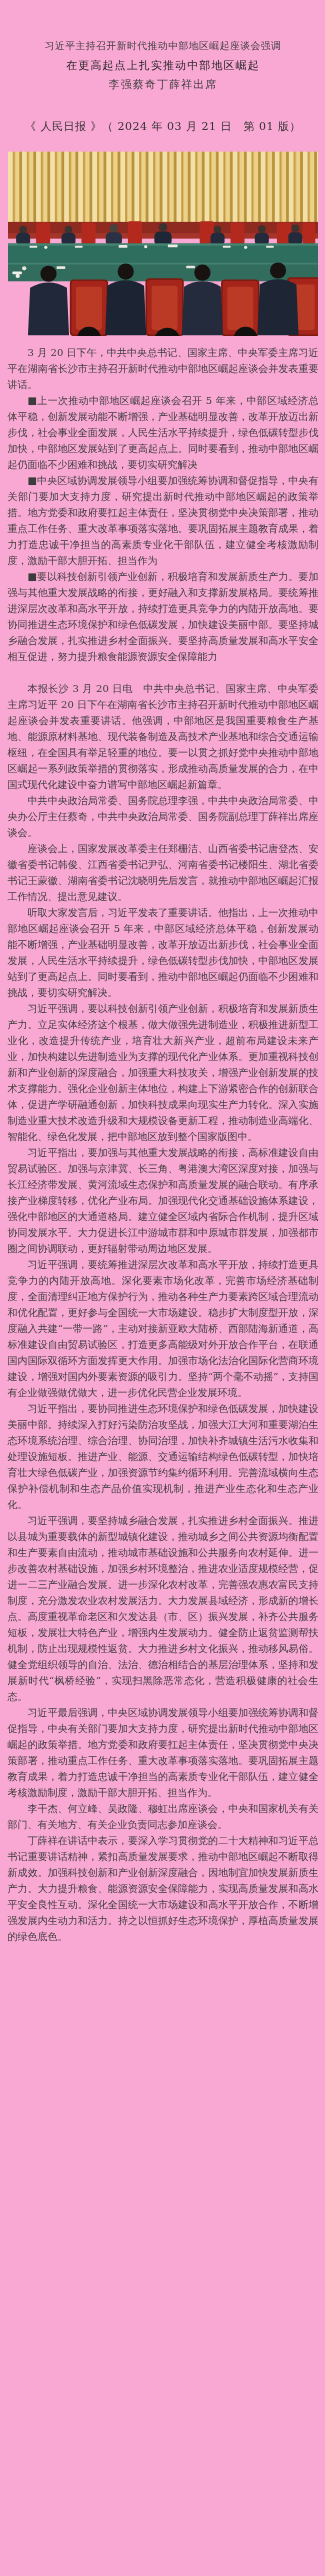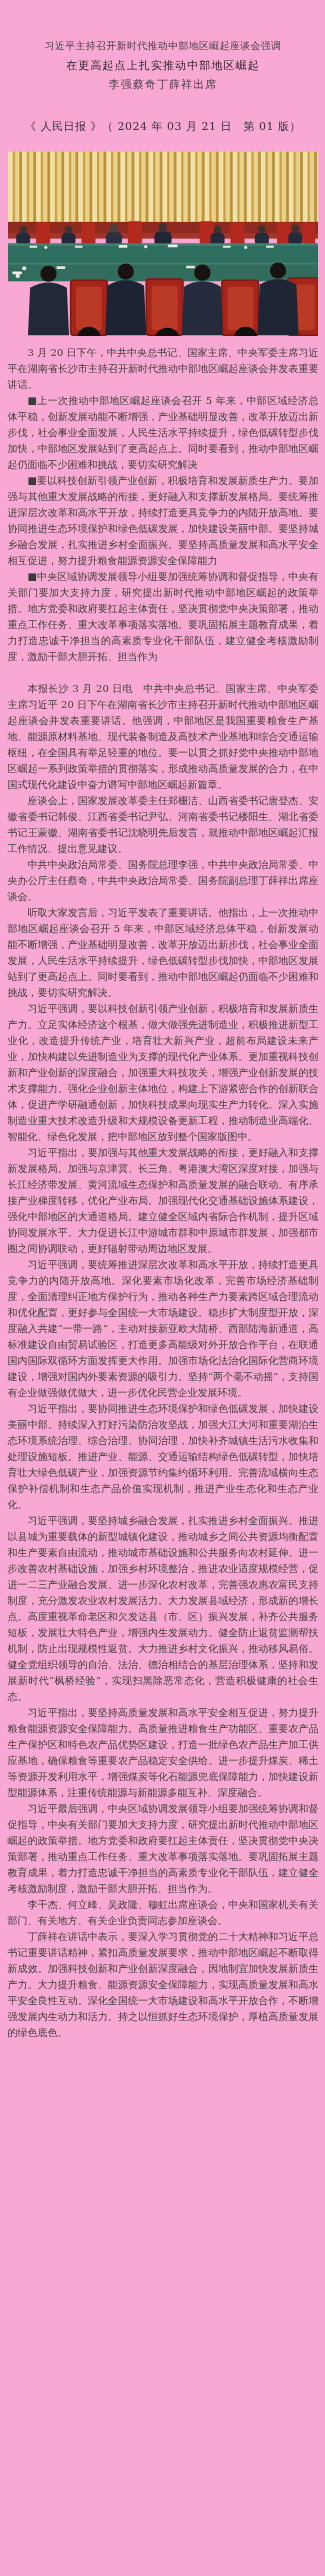--- a/index.html
+++ b/index.html
@@ -159,34 +159,33 @@
       </g>
     </svg>
   </figure>
 
   <div class="bodytext">
     <p>3 月 20 日下午，中共中央总书记、国家主席、中央军委主席习近平在湖南省长沙市主持召开新时代推动中部地区崛起座谈会并发表重要讲话。</p>
   </div>
 
   <section class="bodytext">
     <p>■上一次推动中部地区崛起座谈会召开 5 年来，中部区域经济总体平稳，创新发展动能不断增强，产业基础明显改善，改革开放迈出新步伐，社会事业全面发展，人民生活水平持续提升，绿色低碳转型步伐加快，中部地区发展站到了更高起点上。同时要看到，推动中部地区崛起仍面临不少困难和挑战，要切实研究解决</p>
+    <p>■中央区域协调发展领导小组要加强统筹协调和督促指导，中央有关部门要加大支持力度，研究提出新时代推动中部地区崛起的政策举措。地方党委和政府要扛起主体责任，坚决贯彻党中央决策部署，推动重点工作任务、重大改革事项落实落地。要巩固拓展主题教育成果，着力打造忠诚干净担当的高素质专业化干部队伍，建立健全考核激励制度，激励干部大胆开拓、担当作为</p>
     <p>■要以科技创新引领产业创新，积极培育和发展新质生产力。要加强与其他重大发展战略的衔接，更好融入和支撑新发展格局。要统筹推进深层次改革和高水平开放，持续打造更具竞争力的内陆开放高地。要协同推进生态环境保护和绿色低碳发展，加快建设美丽中部。要坚持城乡融合发展，扎实推进乡村全面振兴。要坚持高质量发展和高水平安全相互促进，努力提升粮食能源资源安全保障能力</p>
-    <p>■中央区域协调发展领导小组要加强统筹协调和督促指导，中央有关部门要加大支持力度，研究提出新时代推动中部地区崛起的政策举措。地方党委和政府要扛起主体责任，坚决贯彻党中央决策部署，推动重点工作任务、重大改革事项落实落地。要巩固拓展主题教育成果，着力打造忠诚干净担当的高素质专业化干部队伍，建立健全考核激励制度，激励干部大胆开拓、担当作为</p>
   </section>
 
   <section class="bodytext">
     <p class="lead-gap">本报长沙 3 月 20 日电　中共中央总书记、国家主席、中央军委主席习近平 20 日下午在湖南省长沙市主持召开新时代推动中部地区崛起座谈会并发表重要讲话。他强调，中部地区是我国重要粮食生产基地、能源原材料基地、现代装备制造及高技术产业基地和综合交通运输枢纽，在全国具有举足轻重的地位。要一以贯之抓好党中央推动中部地区崛起一系列政策举措的贯彻落实，形成推动高质量发展的合力，在中国式现代化建设中奋力谱写中部地区崛起新篇章。</p>
+    <p>中共中央政治局常委、国务院总理李强，中共中央政治局常委、中央办公厅主任蔡奇，中共中央政治局常委、国务院副总理丁薛祥出席座谈会。</p>
     <p>座谈会上，国家发展改革委主任郑栅洁、山西省委书记唐登杰、安徽省委书记韩俊、江西省委书记尹弘、河南省委书记楼阳生、湖北省委书记王蒙徽、湖南省委书记沈晓明先后发言，就推动中部地区崛起汇报工作情况、提出意见建议。</p>
-    <p>中共中央政治局常委、国务院总理李强，中共中央政治局常委、中央办公厅主任蔡奇，中共中央政治局常委、国务院副总理丁薛祥出席座谈会。</p>
     <p>听取大家发言后，习近平发表了重要讲话。他指出，上一次推动中部地区崛起座谈会召开 5 年来，中部区域经济总体平稳，创新发展动能不断增强，产业基础明显改善，改革开放迈出新步伐，社会事业全面发展，人民生活水平持续提升，绿色低碳转型步伐加快，中部地区发展站到了更高起点上。同时要看到，推动中部地区崛起仍面临不少困难和挑战，要切实研究解决。</p>
     <p>习近平强调，要以科技创新引领产业创新，积极培育和发展新质生产力。立足实体经济这个根基，做大做强先进制造业，积极推进新型工业化，改造提升传统产业，培育壮大新兴产业，超前布局建设未来产业，加快构建以先进制造业为支撑的现代化产业体系。更加重视科技创新和产业创新的深度融合，加强重大科技攻关，增强产业创新发展的技术支撑能力。强化企业创新主体地位，构建上下游紧密合作的创新联合体，促进产学研融通创新，加快科技成果向现实生产力转化。深入实施制造业重大技术改造升级和大规模设备更新工程，推动制造业高端化、智能化、绿色化发展，把中部地区放到整个国家版图中。</p>
-    <p>习近平指出，要加强与其他重大发展战略的衔接，更好融入和支撑新发展格局。加强与京津冀、长三角、粤港澳大湾区深度对接，加强与长江经济带发展、黄河流域生态保护和高质量发展的融合联动。有序承接产业梯度转移，优化产业布局。加强现代化交通基础设施体系建设，强化中部地区的大通道格局。建立健全区域内省际合作机制，提升区域协同发展水平。大力促进长江中游城市群和中原城市群发展，加强都市圈之间协调联动，更好辐射带动周边地区发展。</p>
+    <p>习近平指出，要加强与其他重大发展战略的衔接，高标准建设自由贸易试验区。加强与京津冀、长三角、粤港澳大湾区深度对接，加强与长江经济带发展、黄河流域生态保护和高质量发展的融合联动。有序承接产业梯度转移，优化产业布局。加强现代化交通基础设施体系建设，强化中部地区的大通道格局。建立健全区域内省际合作机制，提升区域协同发展水平。大力促进长江中游城市群和中原城市群发展，加强都市圈之间协调联动，更好辐射带动周边地区发展。</p>
     <p>习近平强调，要统筹推进深层次改革和高水平开放，持续打造更具竞争力的内陆开放高地。深化要素市场化改革，完善市场经济基础制度，全面清理纠正地方保护行为，推动各种生产力要素跨区域合理流动和优化配置，更好参与全国统一大市场建设。稳步扩大制度型开放，深度融入共建“一带一路”，主动对接新亚欧大陆桥、西部陆海新通道，高标准建设自由贸易试验区，打造更多高能级对外开放合作平台，在联通国内国际双循环方面发挥更大作用。加强市场化法治化国际化营商环境建设，增强对国内外要素资源的吸引力。坚持“两个毫不动摇”，支持国有企业做强做优做大，进一步优化民营企业发展环境。</p>
     <p>习近平指出，要协同推进生态环境保护和绿色低碳发展，加快建设美丽中部。持续深入打好污染防治攻坚战，加强大江大河和重要湖泊生态环境系统治理、综合治理、协同治理，加快补齐城镇生活污水收集和处理设施短板。推进产业、能源、交通运输结构绿色低碳转型，加快培育壮大绿色低碳产业，加强资源节约集约循环利用。完善流域横向生态保护补偿机制和生态产品价值实现机制，推进产业生态化和生态产业化。</p>
     <p>习近平强调，要坚持城乡融合发展，扎实推进乡村全面振兴。推进以县城为重要载体的新型城镇化建设，推动城乡之间公共资源均衡配置和生产要素自由流动，推动城市基础设施和公共服务向农村延伸。进一步改善农村基础设施，加强乡村环境整治，推进农业适度规模经营，促进一二三产业融合发展。进一步深化农村改革，完善强农惠农富民支持制度，充分激发农业农村发展活力。大力发展县域经济，形成新的增长点。高度重视革命老区和欠发达县（市、区）振兴发展，补齐公共服务短板，发展壮大特色产业，增强内生发展动力。健全防止返贫监测帮扶机制，防止出现规模性返贫。大力推进乡村文化振兴，推动移风易俗。健全党组织领导的自治、法治、德治相结合的基层治理体系，坚持和发展新时代“枫桥经验”，实现扫黑除恶常态化，营造积极健康的社会生态。</p>
-    <p>习近平指出，要坚持高质量发展和高水平安全相互促进，努力提升粮食能源资源安全保障能力。高质量推进粮食生产功能区、重要农产品生产保护区和特色农产品优势区建设，打造一批绿色农产品生产加工供应基地，确保粮食等重要农产品稳定安全供给。进一步提升煤炭、稀土等资源开发利用水平，增强煤炭等化石能源兜底保障能力，加快建设新型能源体系，注重传统能源与新能源多能互补、深度融合。</p>
     <p>习近平最后强调，中央区域协调发展领导小组要加强统筹协调和督促指导，中央有关部门要加大支持力度，研究提出新时代推动中部地区崛起的政策举措。地方党委和政府要扛起主体责任，坚决贯彻党中央决策部署，推动重点工作任务、重大改革事项落实落地。要巩固拓展主题教育成果，着力打造忠诚干净担当的高素质专业化干部队伍，建立健全考核激励制度，激励干部大胆开拓、担当作为。</p>
     <p>李干杰、何立峰、吴政隆、穆虹出席座谈会，中央和国家机关有关部门、有关地方、有关企业负责同志参加座谈会。</p>
     <p>丁薛祥在讲话中表示，要深入学习贯彻党的二十大精神和习近平总书记重要讲话精神，紧扣高质量发展要求，推动中部地区崛起不断取得新成效。加强科技创新和产业创新深度融合，因地制宜加快发展新质生产力。大力提升粮食、能源资源安全保障能力，实现高质量发展和高水平安全良性互动。深化全国统一大市场建设和高水平开放合作，不断增强发展内生动力和活力。持之以恒抓好生态环境保护，厚植高质量发展的绿色底色。</p>
   </section>
 
 </div>
 
 
 </body></html>

